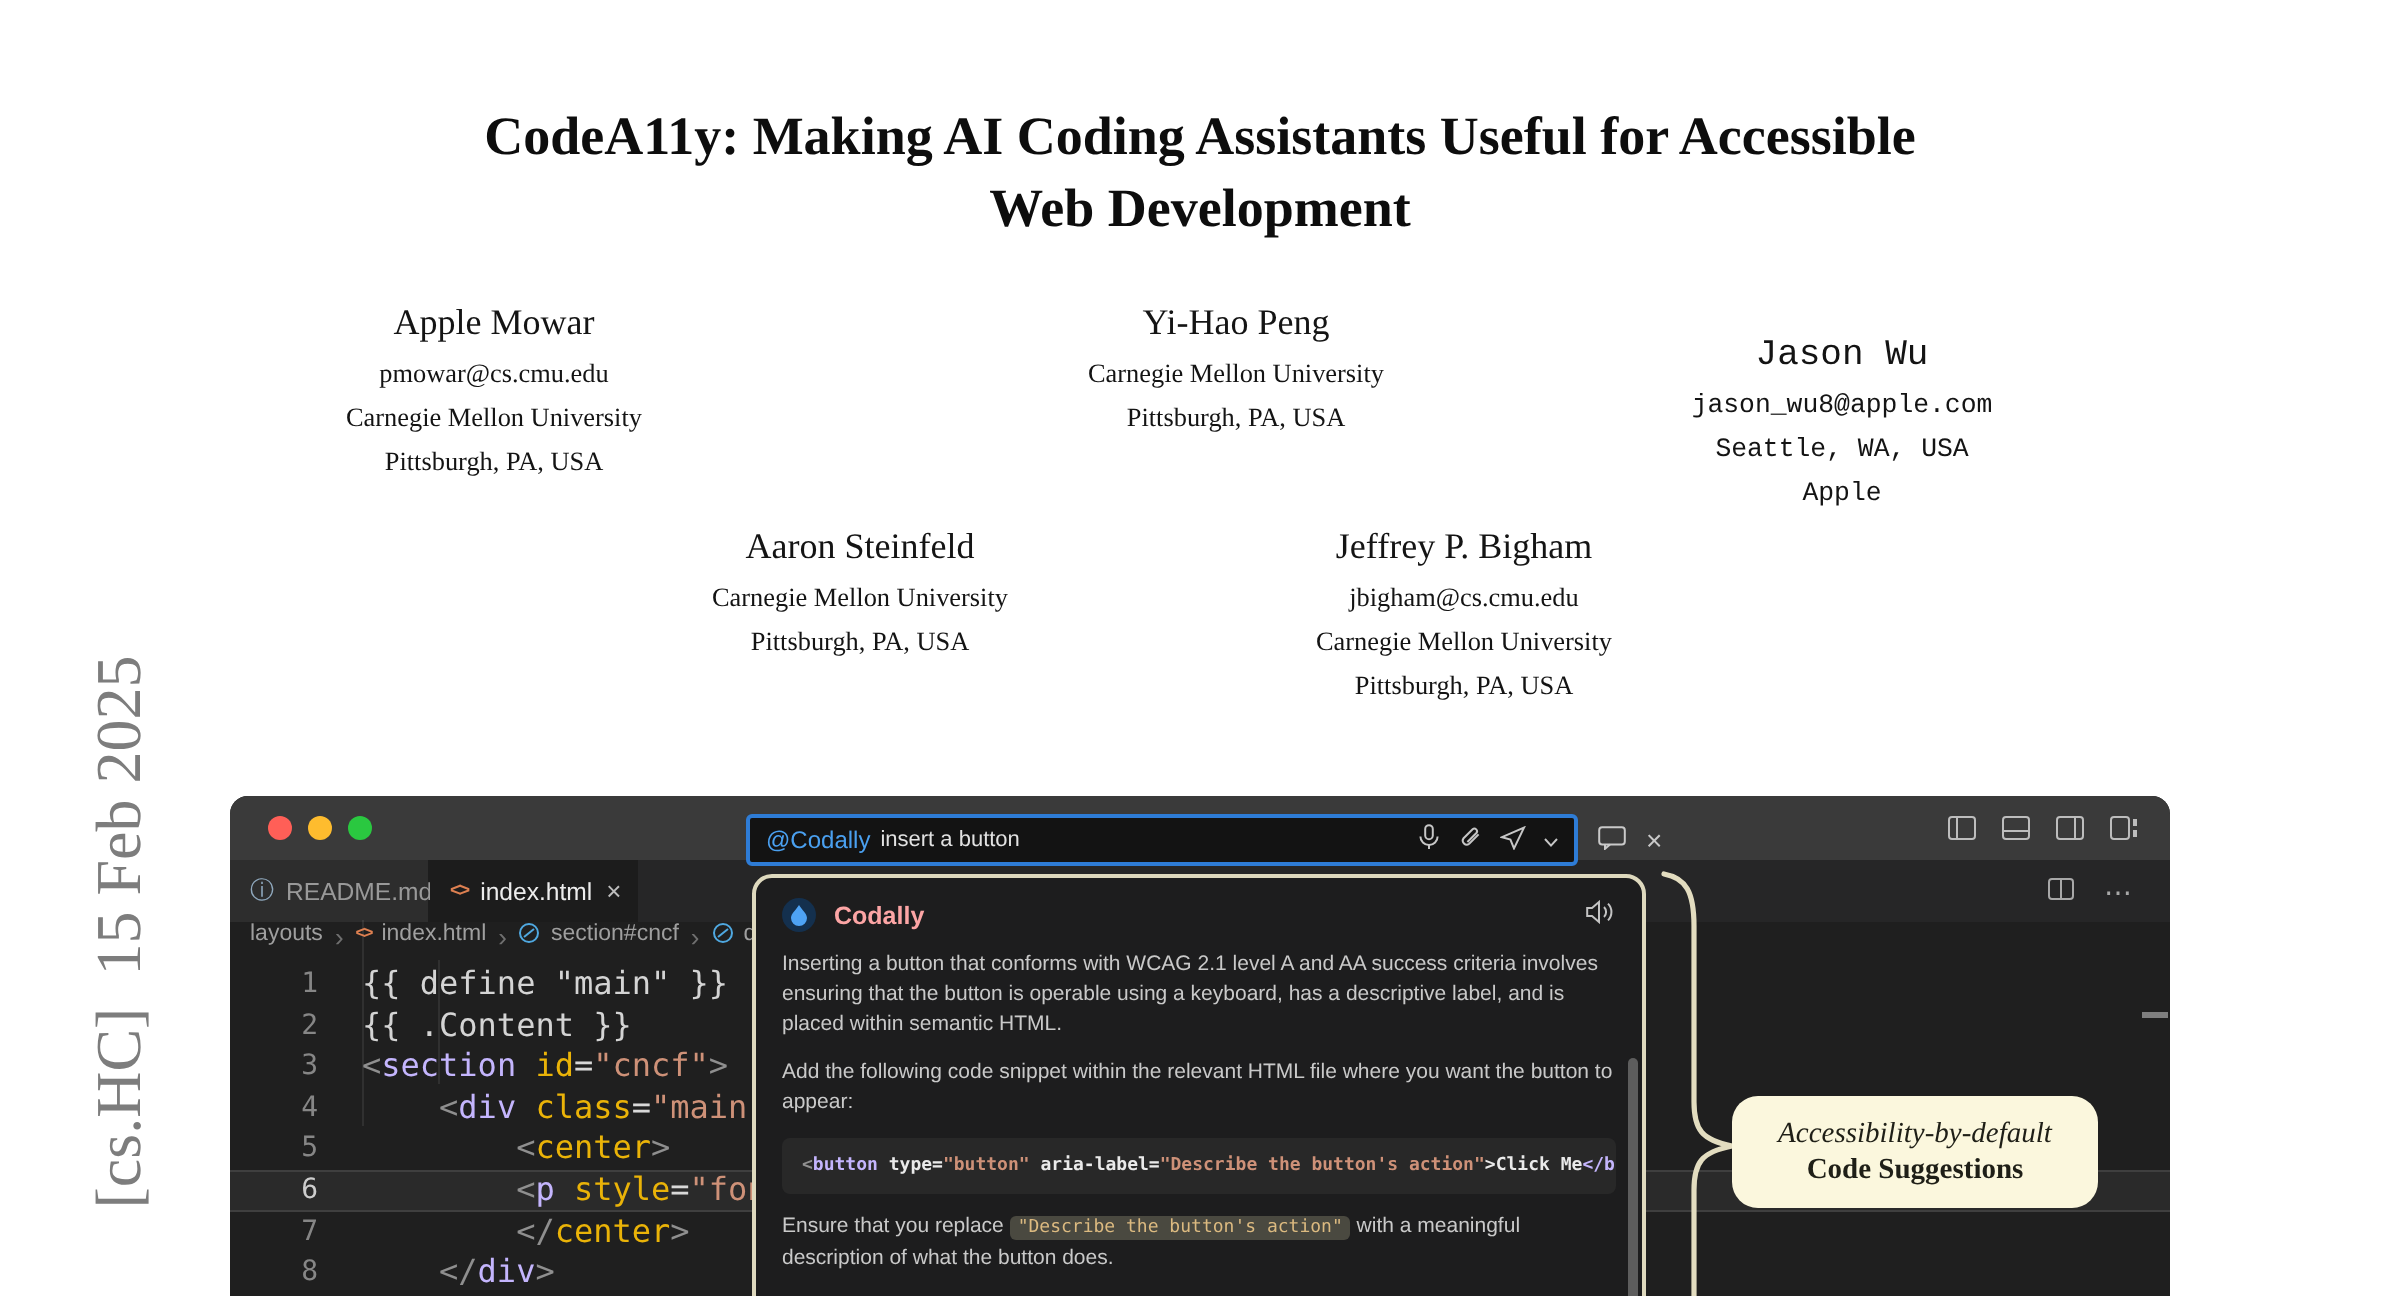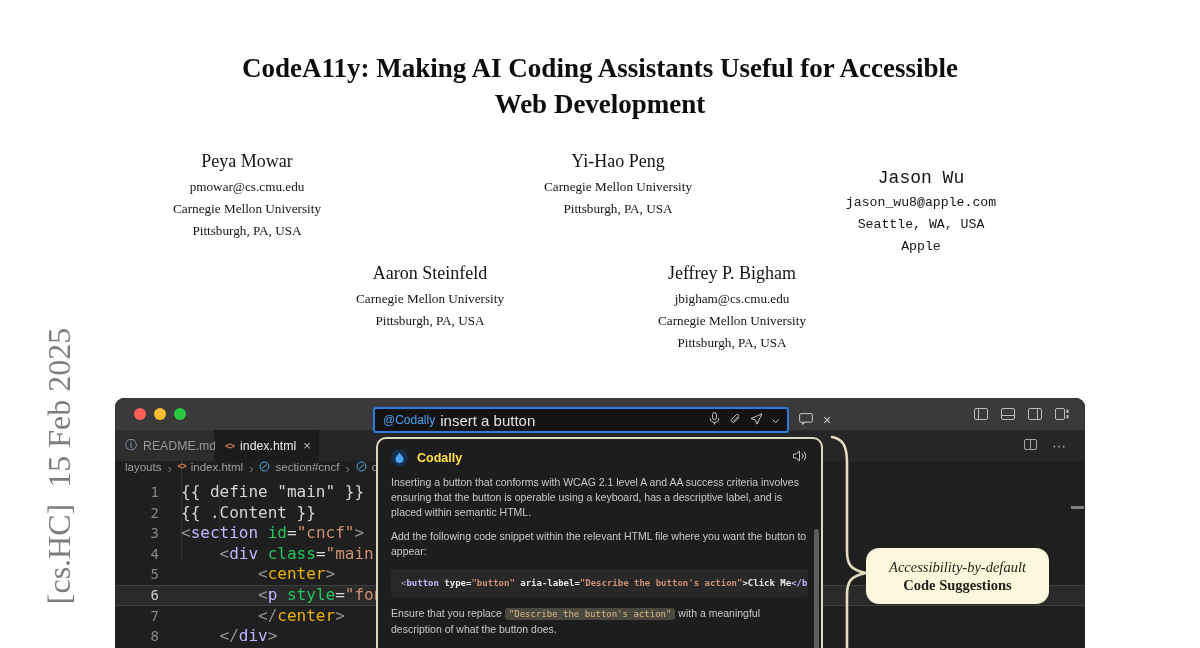--- a/index.html
+++ b/index.html
@@ -30,21 +30,21 @@
   .tl{width:12px;height:12px;border-radius:50%;border:none;padding:0;cursor:default;}
   .tl.red{background:#ff5f57;} .tl.yellow{background:#febc2e;} .tl.green{background:#2ac840;}
   .tb-icons{position:absolute;right:16px;top:0;height:32px;display:flex;gap:13px;align-items:center;color:#bdbdbd;}
   .tb-icons svg{display:block;}
 
   
   .quickchat{position:absolute;left:258px;top:9px;width:416px;height:26px;background:#131313;
     border:2px solid #2e7cd6;border-radius:3px;box-sizing:border-box;display:flex;align-items:center;
     padding:0 8px;z-index:6;}
   .quickchat .mention{color:#4aa0f0;font-size:12px;}
-  .quickchat .query{color:#e2e2e2;font-size:15px;margin-left:5px;}
+  .quickchat .query{color:#e2e2e2;font-size:11px;margin-left:5px;}
   .qc-right{margin-left:auto;display:flex;align-items:center;gap:9px;color:#c6c6c6;}
   .qc-after{position:absolute;top:9px;height:26px;display:flex;align-items:center;gap:10px;z-index:6;color:#c9c9c9;}
   .qc-after{left:684px;}
   .qc-close{font-size:14px;line-height:14px;}
 
   
   .tabstrip{position:absolute;left:0;top:32px;width:100%;height:31px;background:#262627;display:flex;}
   .tab{display:flex;align-items:center;padding:0 10px;box-sizing:border-box;cursor:default;}
   .tab1{width:100px;background:#2d2d2d;color:#999999;border-right:1px solid #1d1d1d;}
   .tab2{width:104px;background:#1c1c1c;color:#ececec;}
@@ -68,31 +68,31 @@
     font-family:"DejaVu Sans Mono",monospace;}
   .cl{display:flex;height:20.6px;line-height:20.6px;align-items:center;}
   .cl .ln{width:44px;text-align:right;color:#868686;font-size:14px;flex:none;}
   .cl .ct{margin-left:22px;font-size:16px;white-space:pre;}
   .cl.cur{background:rgba(255,255,255,0.05);box-shadow:inset 0 1px 0 rgba(255,255,255,0.10),inset 0 -1px 0 rgba(255,255,255,0.10);}
   .cl.cur .ln{color:#cdcdcd;}
   .guide{position:absolute;width:1px;background:rgba(255,255,255,0.08);}
   .g1{left:66px;top:62px;height:103px;}
   .g2{left:104px;top:82px;height:62px;}
   .tk-pl{color:#d4d4d4;} .tk-pu{color:#8f8f8f;} .tk-eq{color:#d8d8d8;}
-  .tk-tg{color:#c4b5fd;} .tk-at{color:#22c55e;} .tk-st{color:#ce9178;} .tk-rd{color:#eab308;}
+  .tk-tg{color:#c4b5fd;} .tk-at{color:#eab308;} .tk-st{color:#ce9178;} .tk-rd{color:#eab308;}
   .tk-ba{color:#eaeaea;font-weight:700;} .tk-bw{color:#eaeaea;font-weight:700;}
 
   .overview-mark{position:absolute;left:956px;top:108px;width:13px;height:3px;background:#7f7f7f;z-index:2;}
 
   
   .codally{position:absolute;left:261px;top:39px;width:447px;height:262px;box-sizing:border-box;
     background:#1d1d1e;border:2px solid #ded9be;border-radius:10px;z-index:5;padding:10px 13px;}
   .cp-header{display:flex;align-items:center;}
   .cp-avatar{width:17px;height:17px;border-radius:50%;background:#14304e;display:flex;align-items:center;justify-content:center;}
-  .cp-title{margin-left:9px;font-weight:700;font-size:12.5px;color:#fde047;}
+  .cp-title{margin-left:9px;font-weight:700;font-size:12.5px;color:#fca5a5;}
   .cp-speaker{margin-left:auto;color:#c3c3c3;}
   .cp-p{margin-top:9px;font-size:10.5px;line-height:15px;color:#c9c9c9;}
   .cp-codeblock{margin-top:10px;background:#282828;border-radius:4px;padding:9px 10px;
     font-family:"DejaVu Sans Mono",monospace;font-size:9px;font-weight:700;white-space:pre;overflow:hidden;}
   .cp-chip{font-family:"DejaVu Sans Mono",monospace;font-size:9px;color:#dcba80;background:#4a4940;
     border-radius:3px;padding:1px 4px;}
   .cp-scrollbar{position:absolute;right:2px;top:90px;width:5px;height:168px;background:#5d5d5d;border-radius:3px;}
 
   
   .brace{position:absolute;left:826px;top:433px;z-index:7;}
@@ -110,21 +110,21 @@
   <div class="arxiv-watermark">
     <span>[cs.HC]  15 Feb 2025</span>
   </div>
 
   <div class="paper-title">
     <div>CodeA11y: Making AI Coding Assistants Useful for Accessible</div>
     <div>Web Development</div>
   </div>
 
   <div class="author a1">
-    <div class="name">Peya Mowar</div>
+    <div class="name">Apple Mowar</div>
     <div class="meta">pmowar@cs.cmu.edu</div>
     <div class="meta">Carnegie Mellon University</div>
     <div class="meta">Pittsburgh, PA, USA</div>
   </div>
   <div class="author a2">
     <div class="name">Yi-Hao Peng</div>
     <div class="meta">Carnegie Mellon University</div>
     <div class="meta">Pittsburgh, PA, USA</div>
   </div>
   <div class="author a3">

